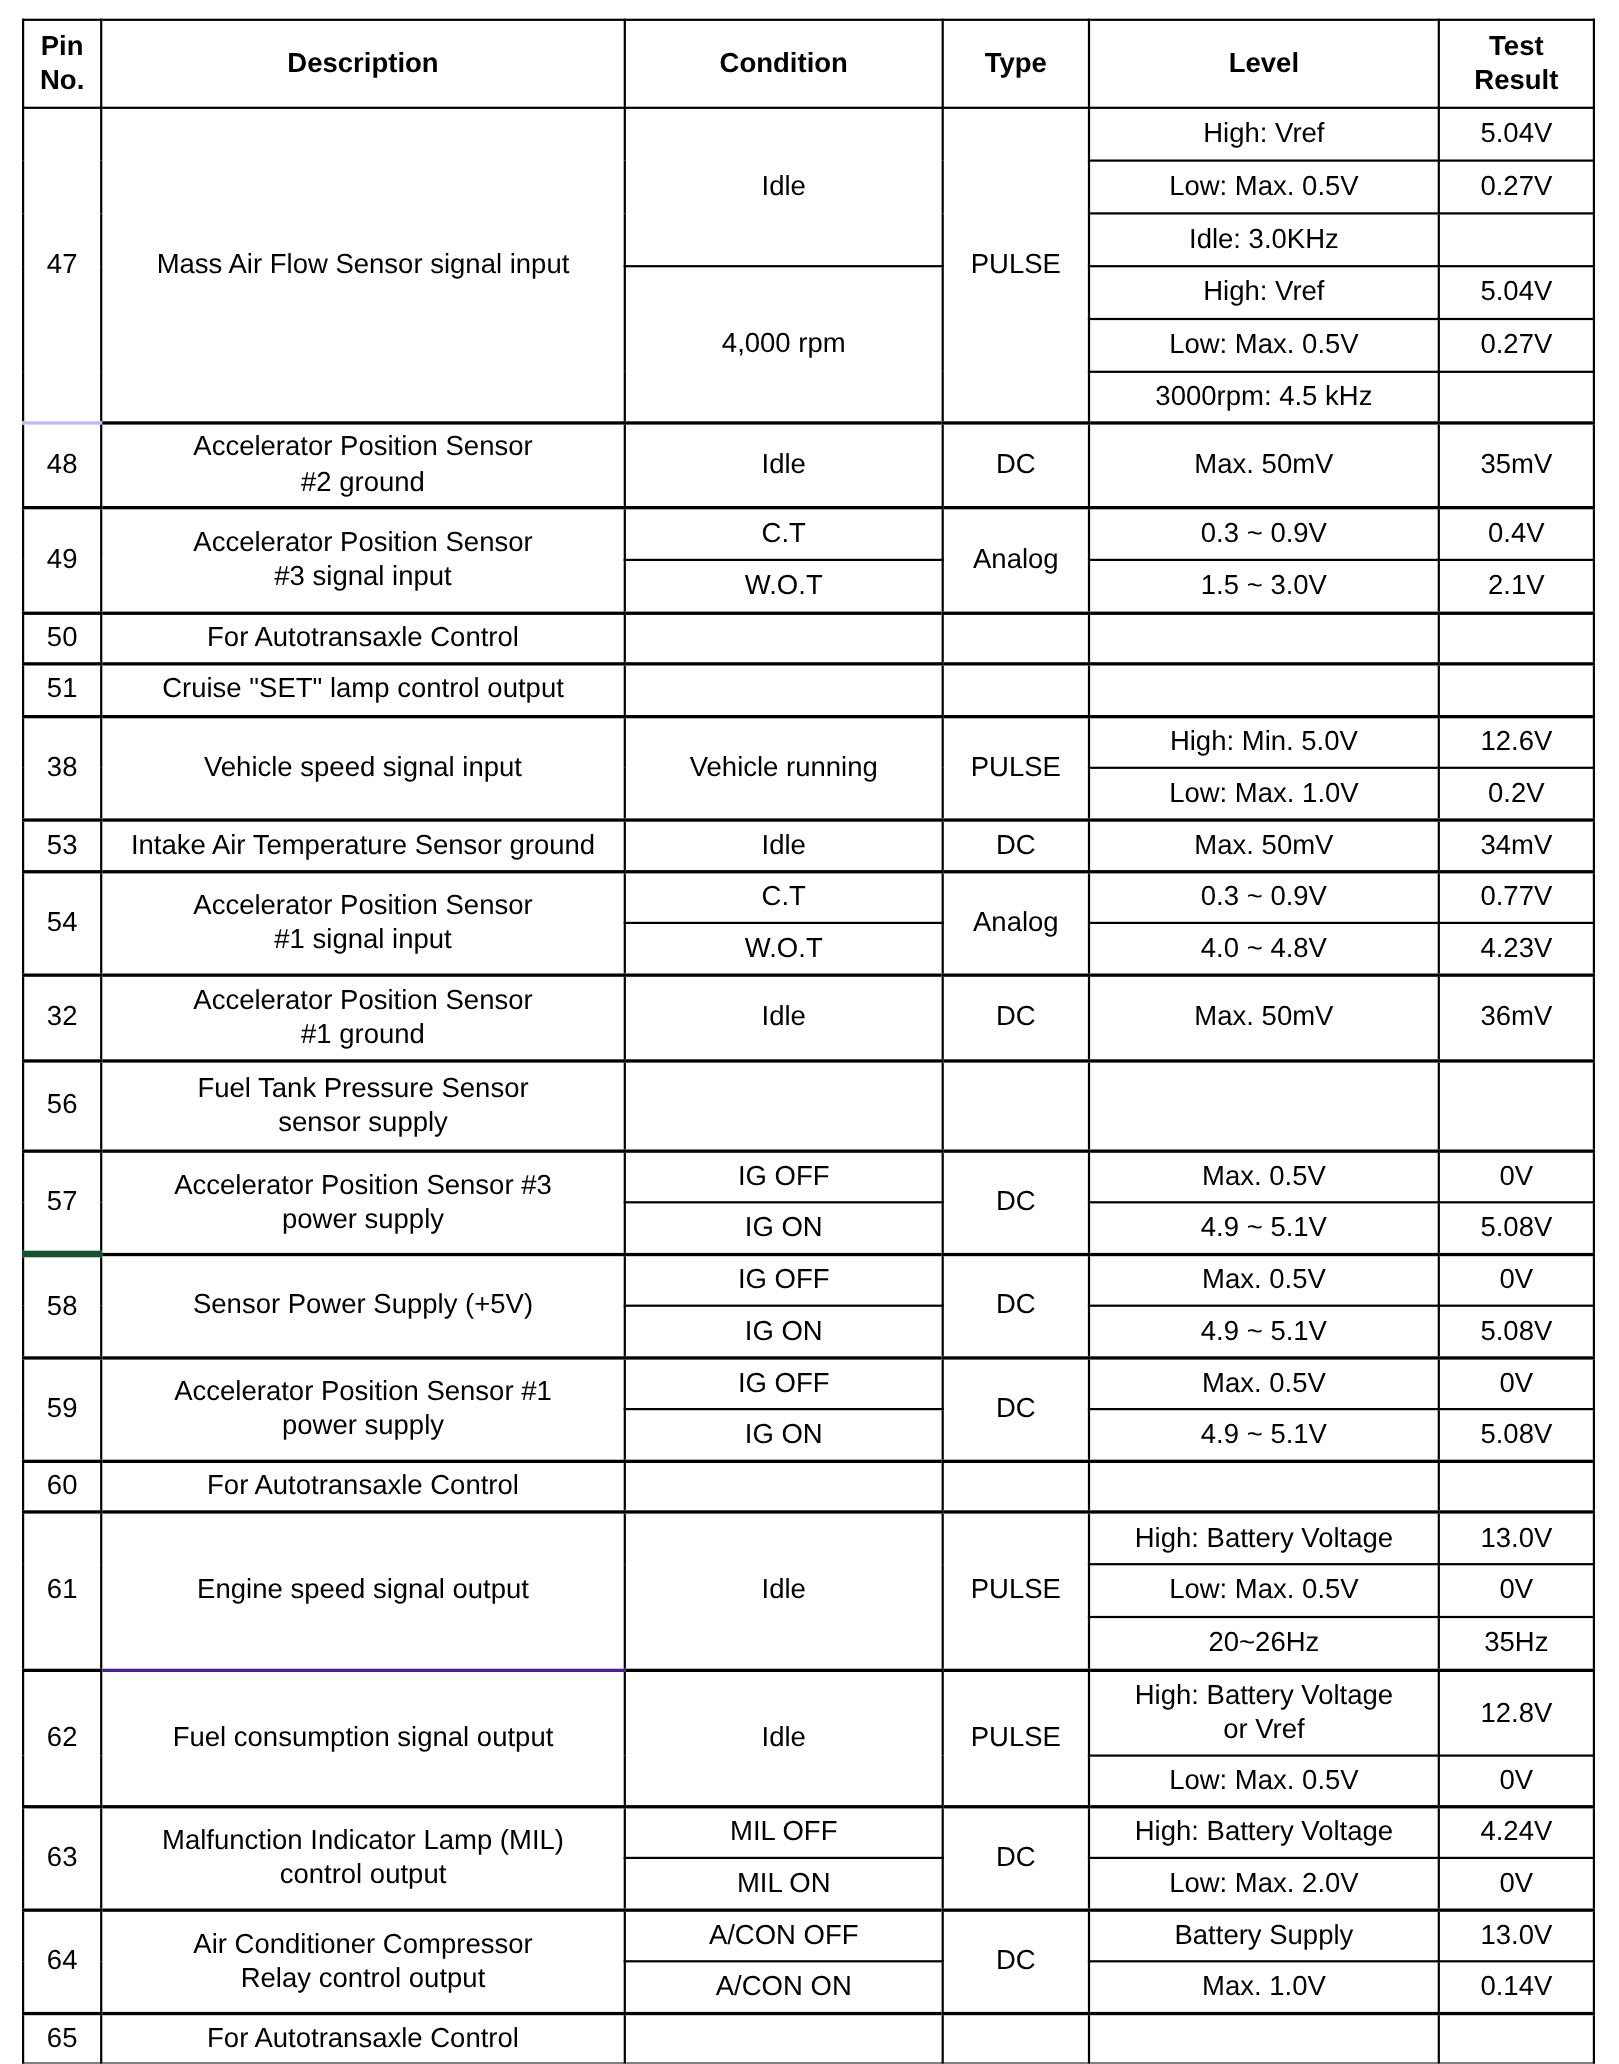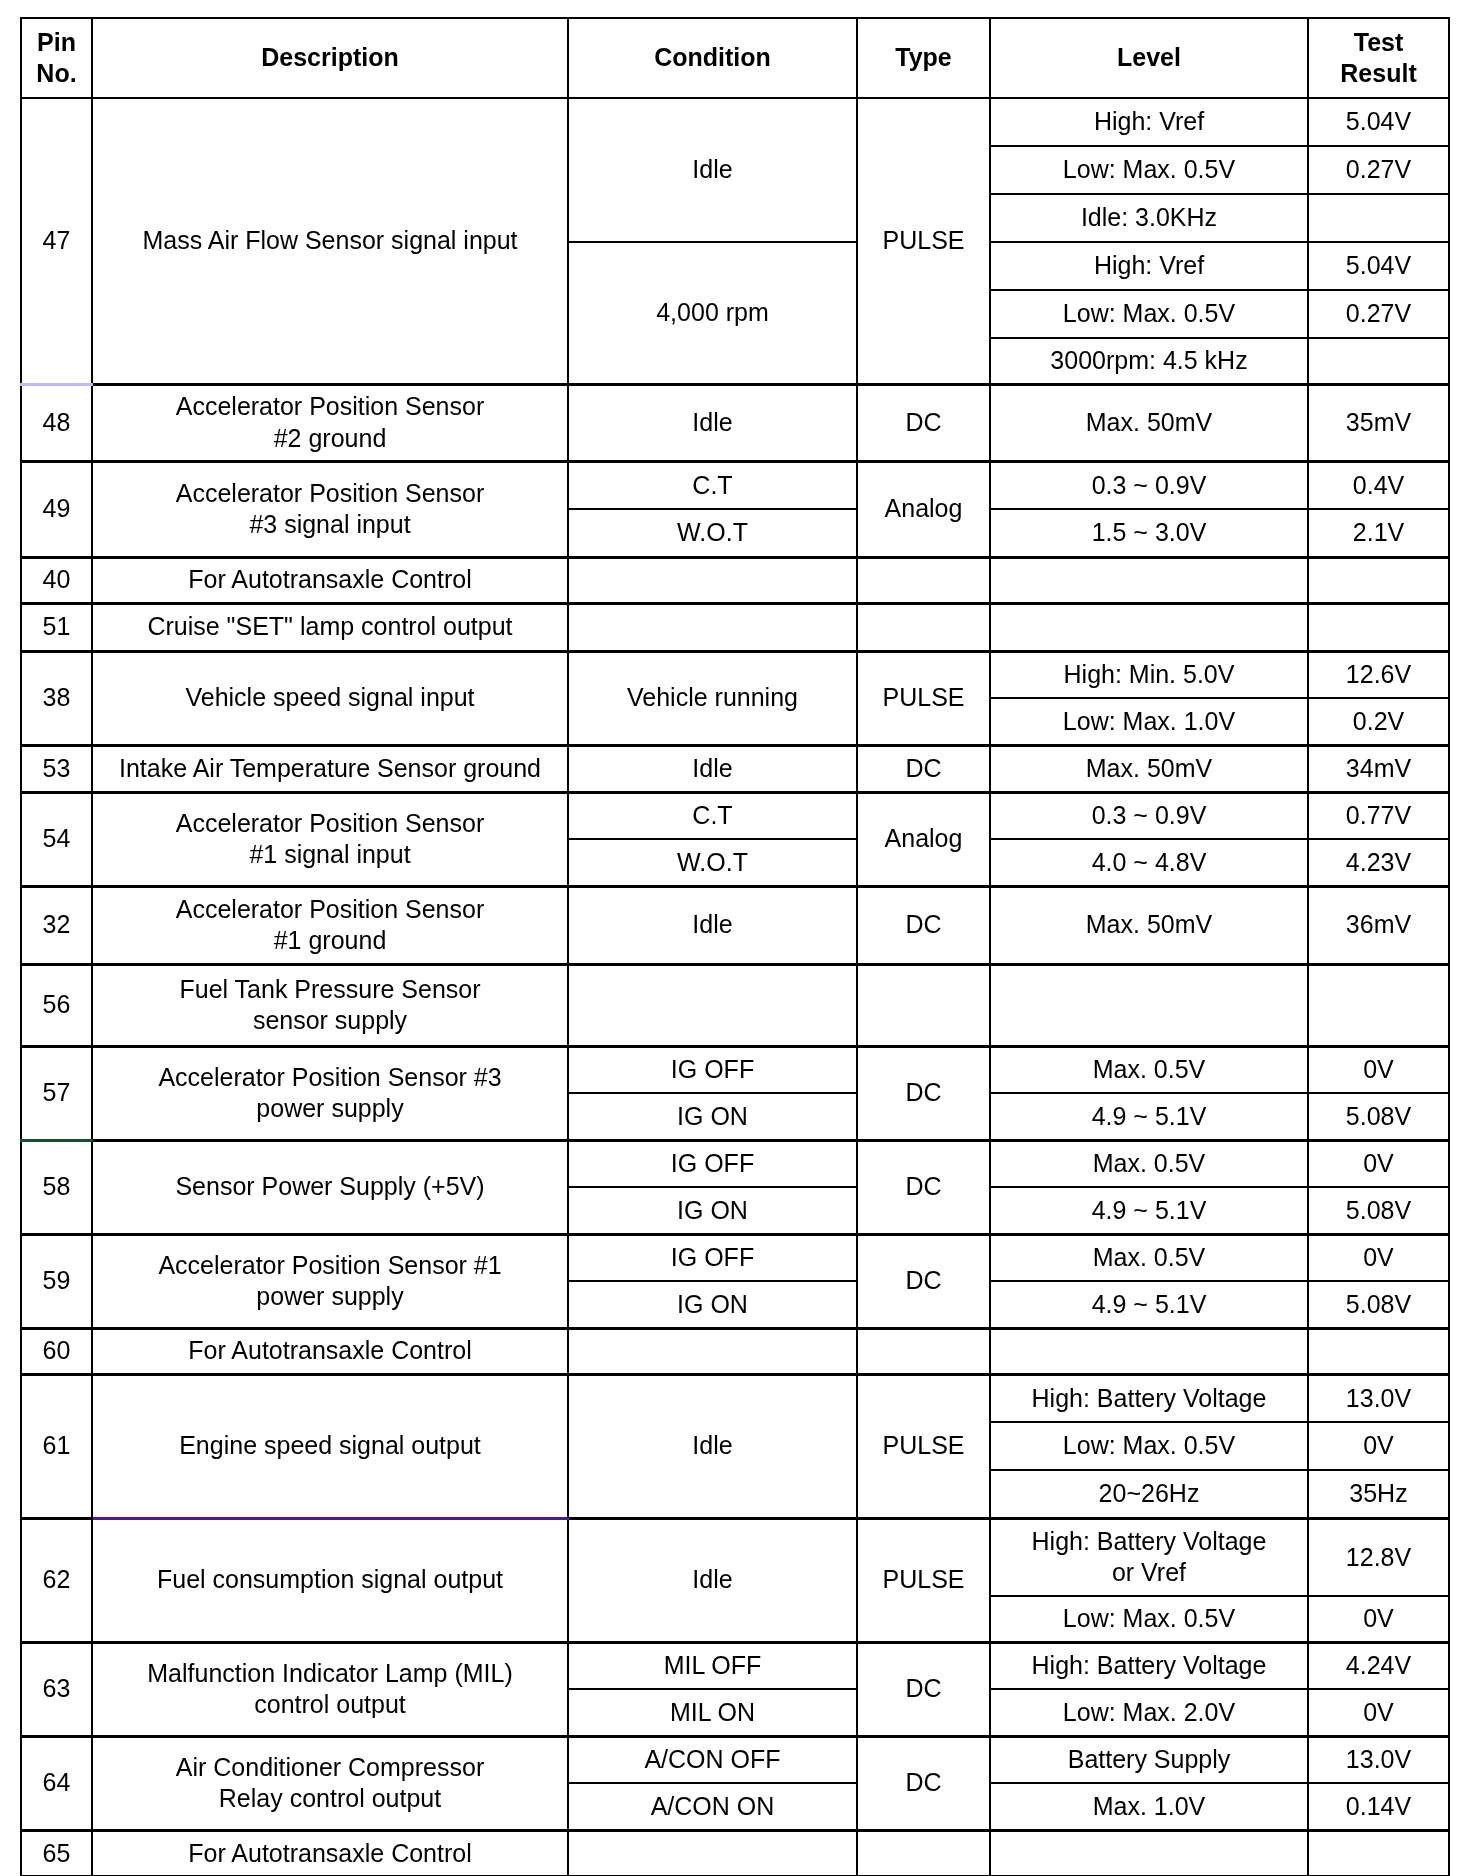--- a/index.html
+++ b/index.html
@@ -87,21 +87,21 @@
       <td>0.3 ~ 0.9V</td>
       <td>0.4V</td>
     </tr>
     <tr class="grp-end" style="height:48px">
       <td>W.O.T</td>
       <td>1.5 ~ 3.0V</td>
       <td>2.1V</td>
     </tr>
 
     <tr class="grp-end" style="height:46px">
-      <td class="pin">40</td>
+      <td class="pin">50</td>
       <td class="desc">For Autotransaxle Control</td>
       <td></td>
       <td></td>
       <td></td>
       <td></td>
     </tr>
 
     <tr class="grp-end" style="height:48px">
       <td class="pin">51</td>
       <td class="desc">Cruise "SET" lamp control output</td>
@@ -159,21 +159,21 @@
     <tr class="grp-end" style="height:82px">
       <td class="pin">56</td>
       <td class="desc"><span>Fuel Tank Pressure Sensor</span><br><span>sensor supply</span></td>
       <td></td>
       <td></td>
       <td></td>
       <td></td>
     </tr>
 
     <tr style="height:47px">
-      <td class="pin" rowspan="2" style="border-bottom:3px solid #14532d">57</td>
+      <td class="pin" rowspan="2" style="border-bottom:6px solid #14532d">57</td>
       <td class="desc" rowspan="2" style="border-bottom:3px solid #000"><span>Accelerator Position Sensor #3</span><br><span>power supply</span></td>
       <td>IG OFF</td>
       <td rowspan="2" style="border-bottom:3px solid #000">DC</td>
       <td>Max.  0.5V</td>
       <td>0V</td>
     </tr>
     <tr class="grp-end" style="height:47px">
       <td>IG ON</td>
       <td>4.9 ~ 5.1V</td>
       <td>5.08V</td>

